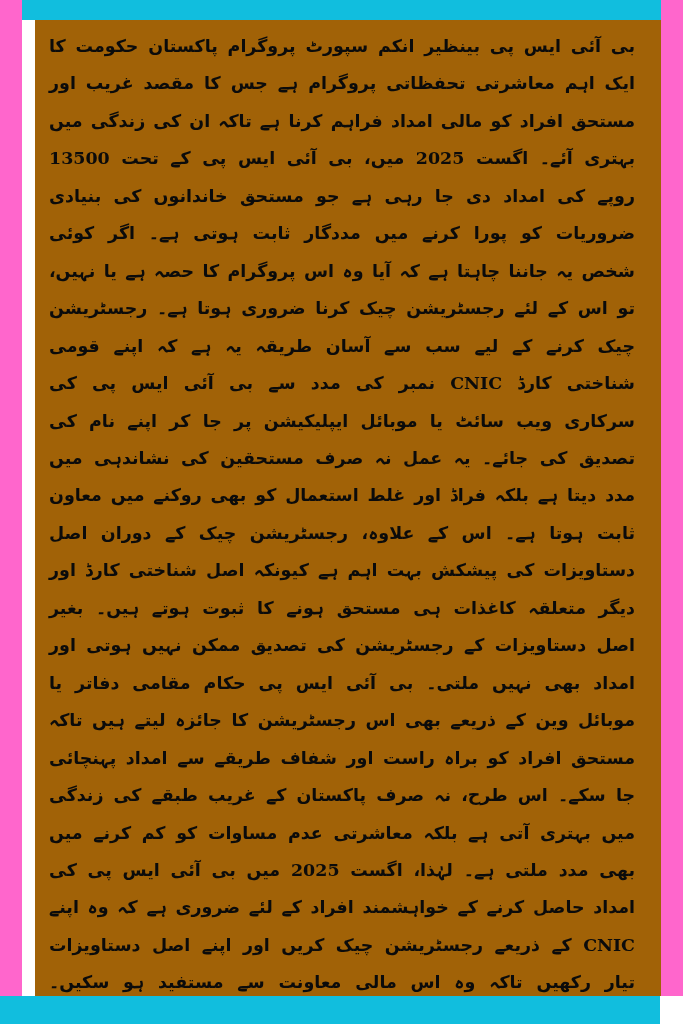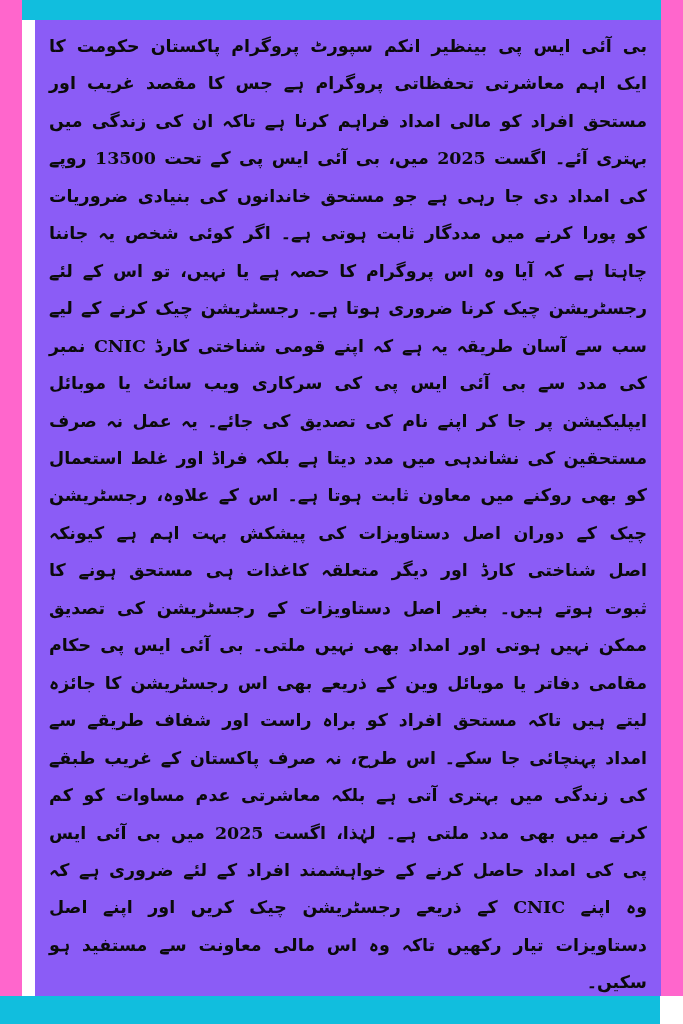--- a/index.html
+++ b/index.html
@@ -53,23 +53,23 @@
     right: 23px;
   }
 
   
   .article {
     position: absolute;
     top: 20px;
     left: 22px;
     right: 22px;
     bottom: 28px;
-    background: #8b5cf6;
+    background: #a16207;
     box-sizing: border-box;
-    padding: 8px 14px 4px 14px;
+    padding: 8px 26px 4px 14px;
     overflow: hidden;
     margin-left: 13px;
   }
 
   .article-text {
     direction: rtl;
     text-align: justify;
     text-align-last: justify;
     font-family: "DejaVu Sans", "Liberation Sans", sans-serif;
     font-size: 25.5px;

